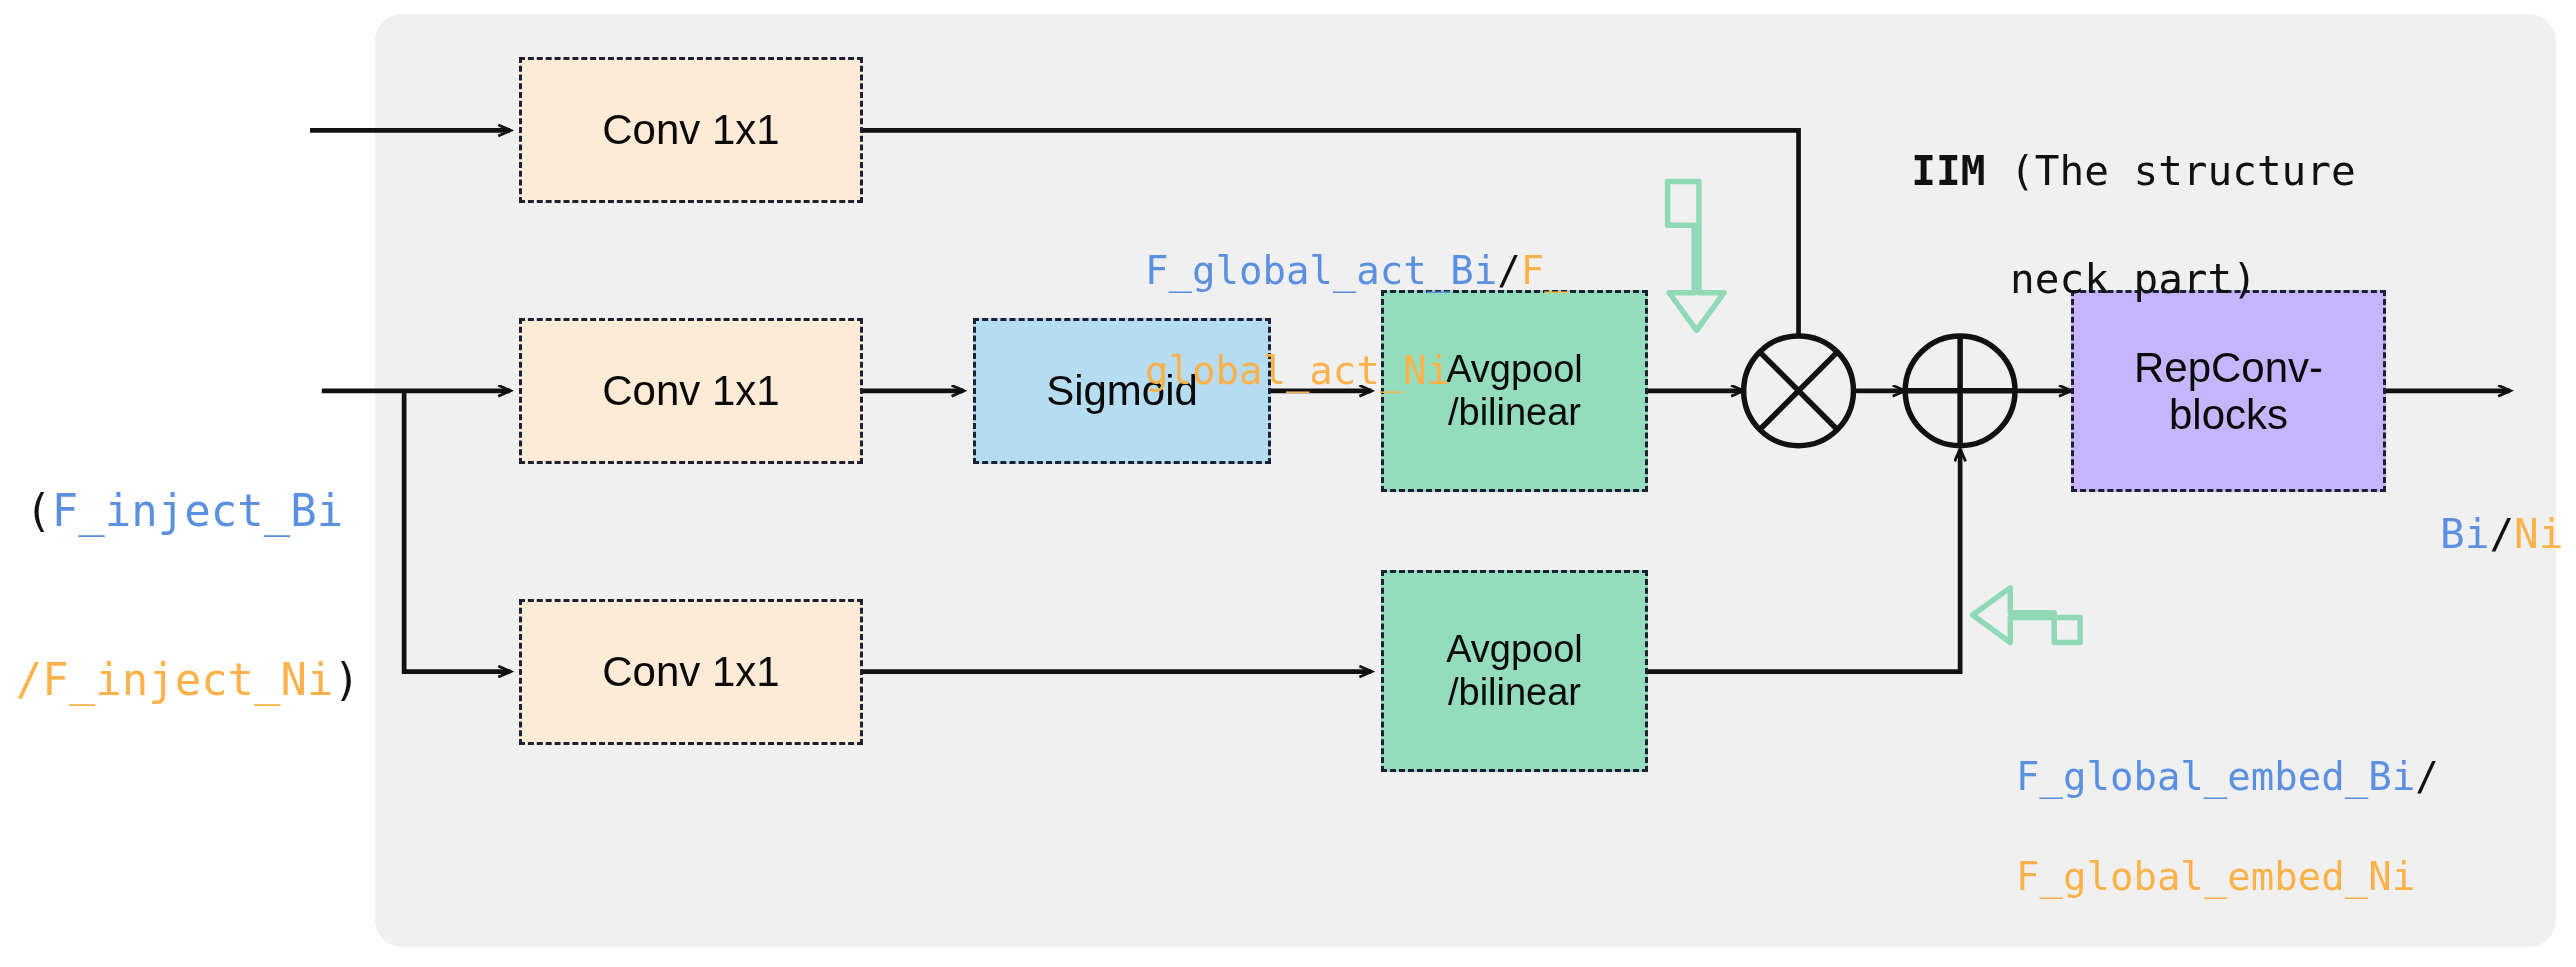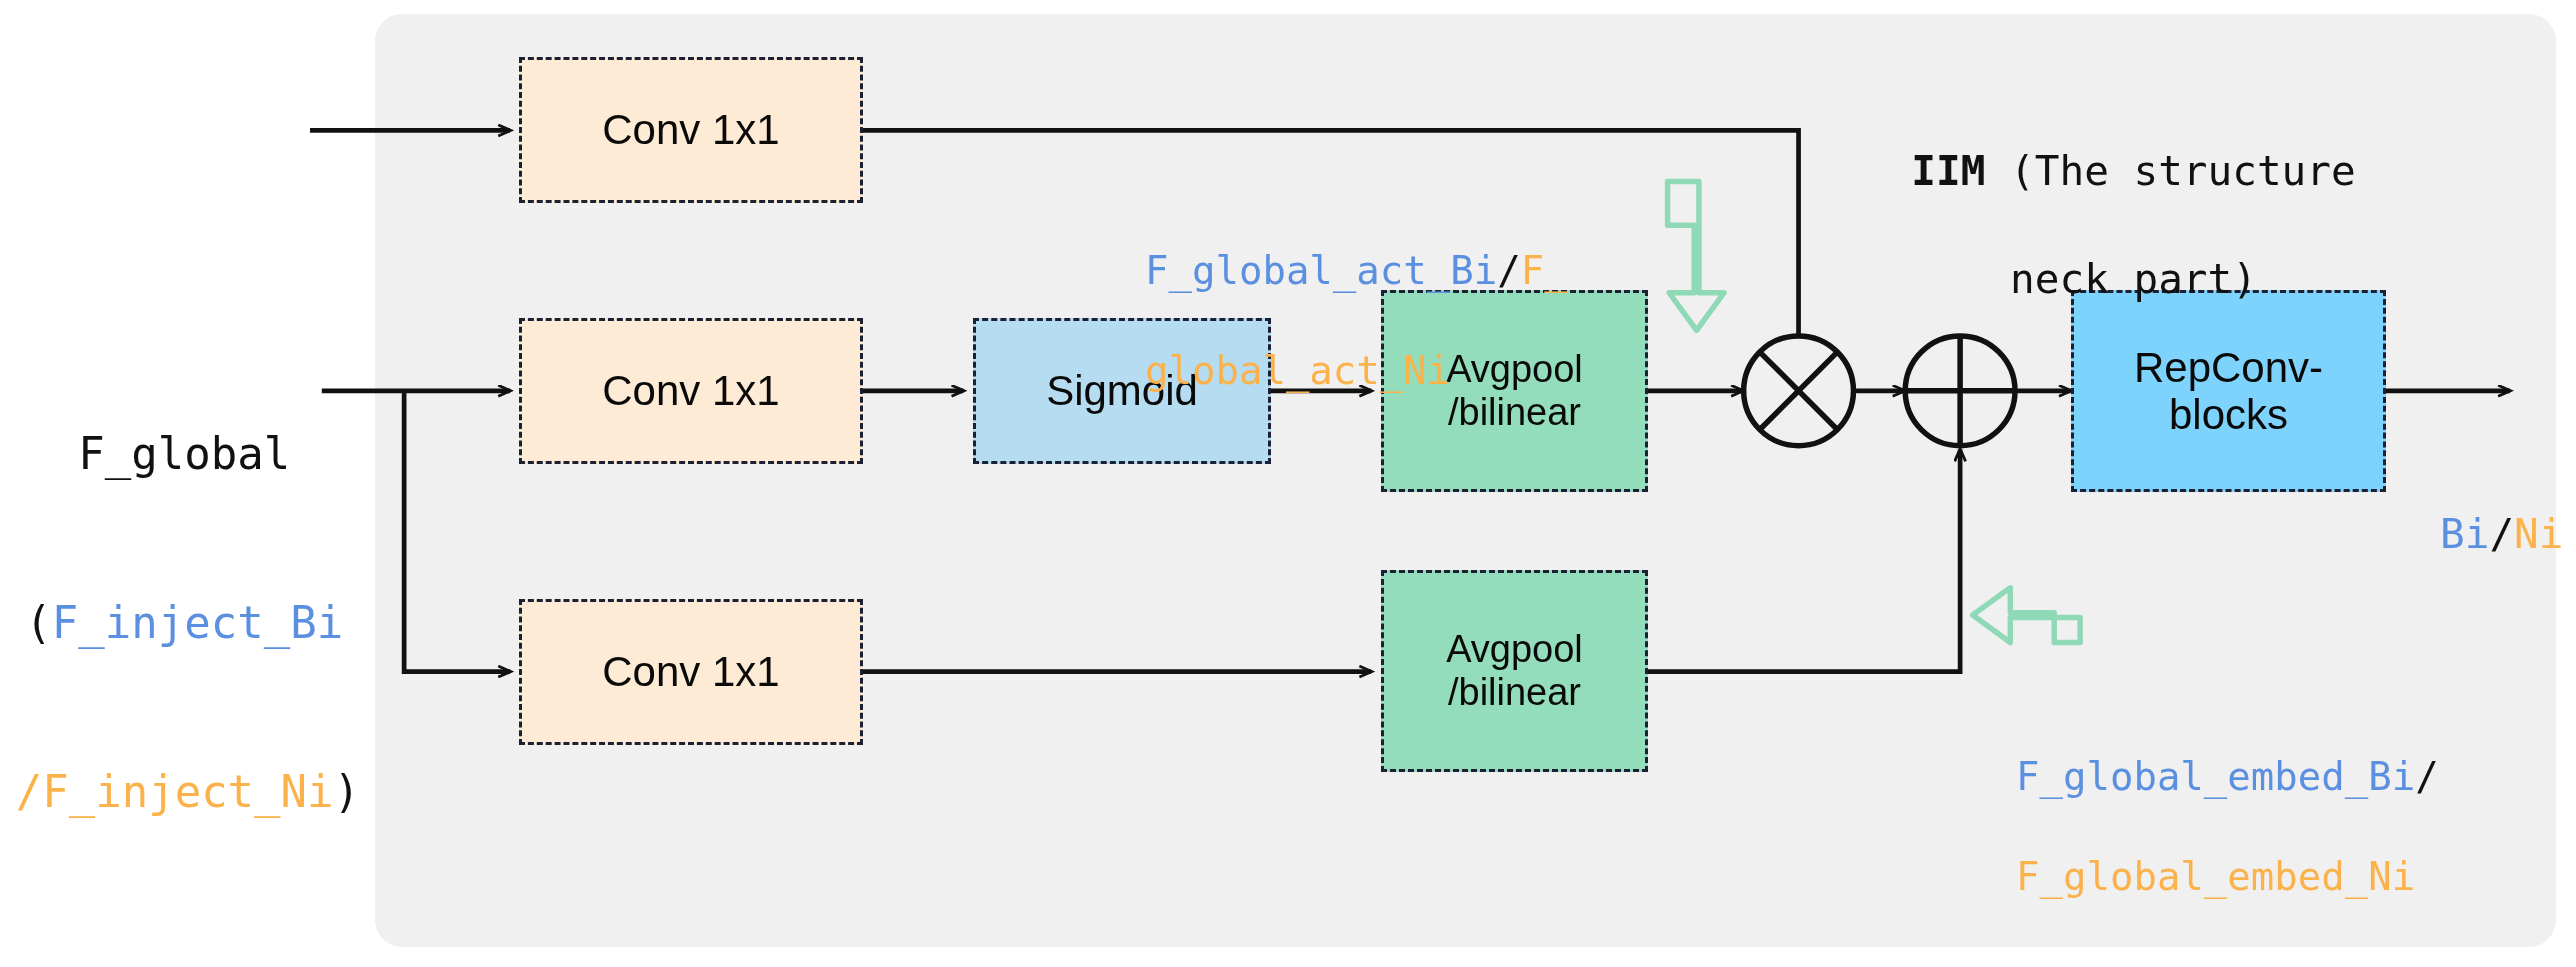--- a/index.html
+++ b/index.html
@@ -14,21 +14,21 @@
   svg.wires{position:absolute;left:0;top:0;width:2576px;height:967px;
             pointer-events:none;}
 
   .node{position:absolute;box-sizing:border-box;border:3.1px dashed #1b2033;
         display:flex;align-items:center;justify-content:center;text-align:center;
         font-family:"Liberation Sans",sans-serif;color:#0a0a0a;line-height:1.12;}
 
   .n-conv{background:#fdebd5;font-size:42px;}
   .n-sigmoid{background:#b6dcf2;font-size:42px;}
   .n-pool{background:#94ddbc;font-size:38px;}
-  .n-rep{background:#7dd3fc;font-size:42px;}
+  .n-rep{background:#c4b5fd;font-size:42px;}
 
   .lbl{position:absolute;font-family:"DejaVu Sans Mono",monospace;
        color:#111;line-height:1.28;white-space:pre-line;}
   .blue{color:#5b8fe0;}
   .orange{color:#fcb24a;}
   .black{color:#111;}
 
   #lbl-local{left:47px;top:86px;width:306px;text-align:center;font-size:44px;}
   #lbl-global{left:15.7px;top:369px;width:337px;text-align:center;font-size:44px;}
   #lbl-act{left:1145px;top:145px;width:486px;font-size:39px;text-align:left;}
@@ -120,21 +120,20 @@
 /bilinear</span>
   </div>
 
   <div class="node n-rep" style="left:2071px;top:289px;width:315px;height:202px;">
     <span style="white-space:pre-line">RepConv-
 blocks</span>
   </div>
 
 
   <div class="lbl" id="lbl-global">
-    <span class="frow">F_global</span>
     <span class="frow">
       <span class="black">(</span><span class="blue">F_inject_Bi</span>
     </span>
     <span class="frow">
       <span class="orange">/</span><span class="orange">F_inject_Ni</span><span class="black">)</span>
     </span>
   </div>
 
   <div class="lbl" id="lbl-act">
     <span class="frow">

